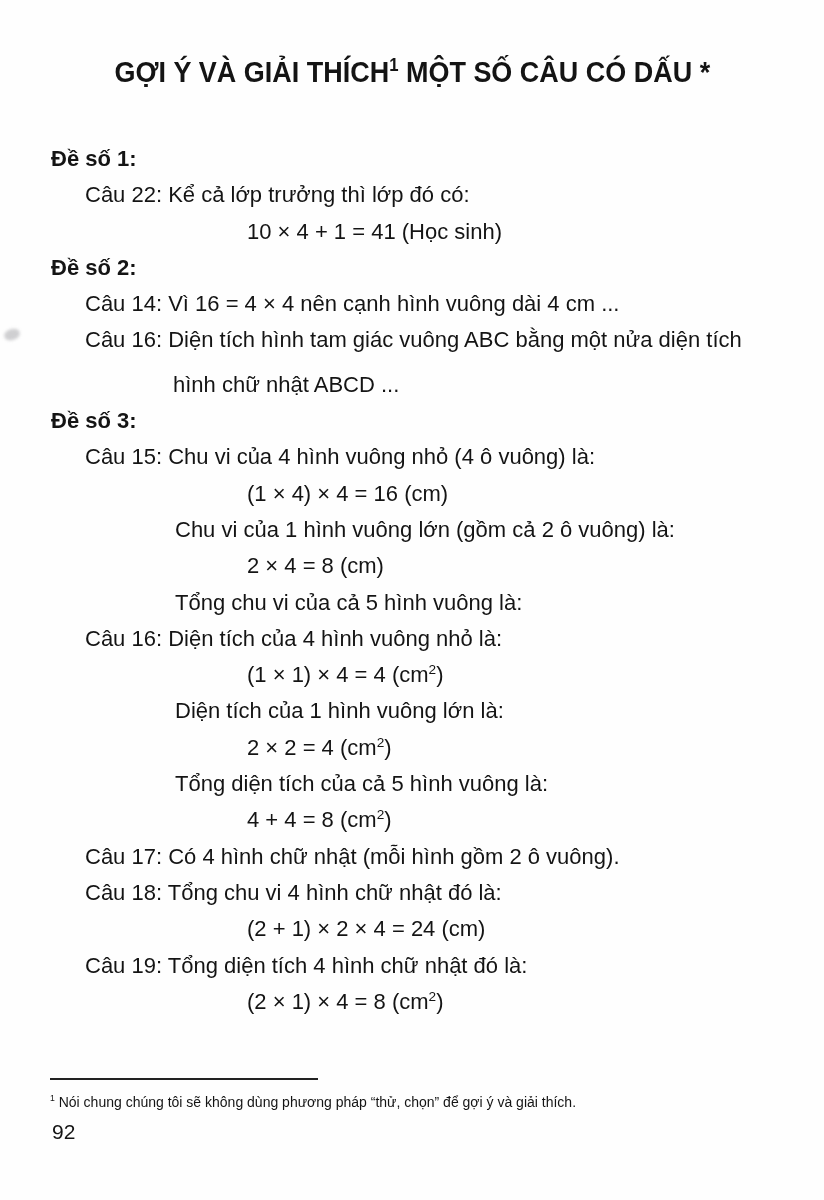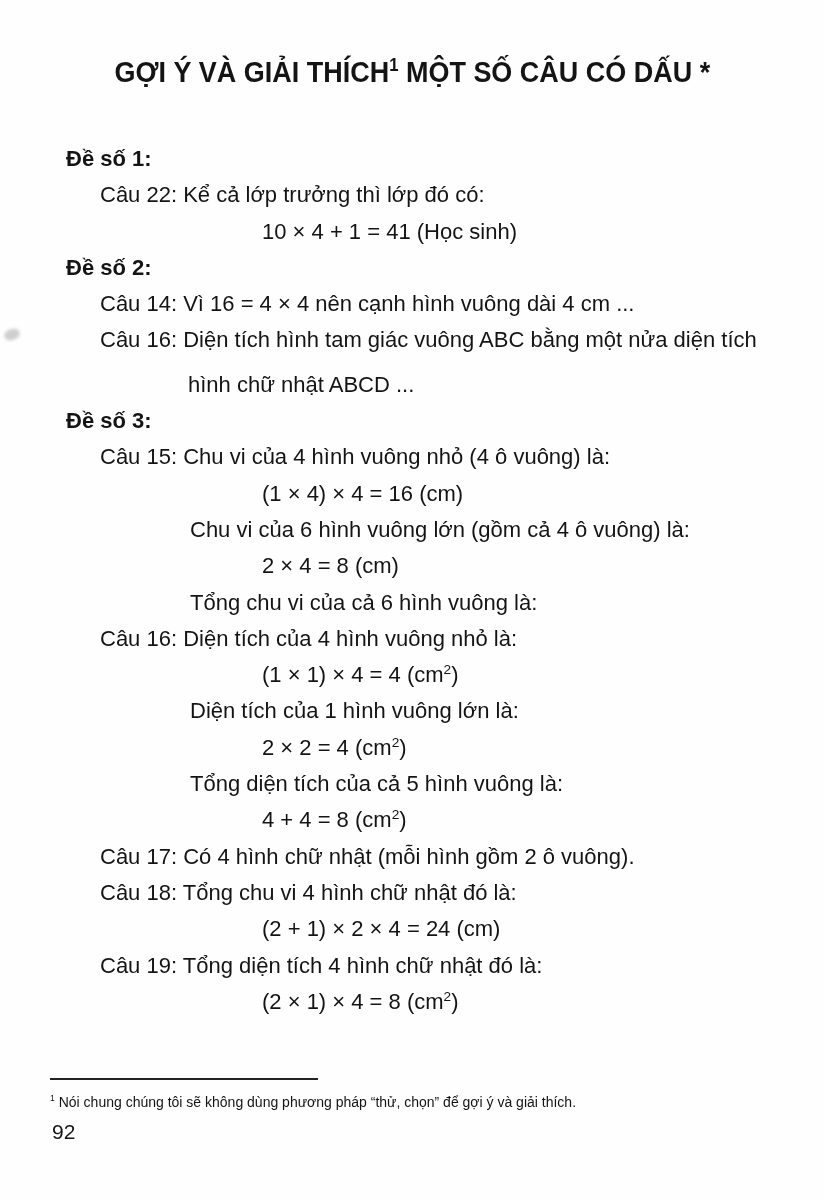--- a/index.html
+++ b/index.html
@@ -30,21 +30,20 @@
   .title .squeeze {
     display: inline-block;
     transform: scaleX(0.93);
     transform-origin: center;
   }
   .doc-body {
     position: absolute;
     top: 141px;
     left: 0;
     right: 0;
-    padding-left: 15px;
   }
   .line {
     height: 36.3px;
     line-height: 36.3px;
     font-size: 22px;
     white-space: pre;
   }
   .line.heading {
     padding-left: 51px;
     font-weight: bold;
@@ -108,23 +107,23 @@
       <div class="line heading">Đề số 1:</div>
       <div class="line question">Câu 22: Kể cả lớp trưởng thì lớp đó có:</div>
       <div class="line formula">10 × 4 + 1 = 41 (Học sinh)</div>
       <div class="line heading">Đề số 2:</div>
       <div class="line question">Câu 14: Vì 16 = 4 × 4 nên cạnh hình vuông dài 4 cm ...</div>
       <div class="line question">Câu 16: Diện tích hình tam giác vuông ABC bằng một nửa diện tích</div>
       <div class="line continuation">hình chữ nhật ABCD ...</div>
       <div class="line heading">Đề số 3:</div>
       <div class="line question">Câu 15: Chu vi của 4 hình vuông nhỏ (4 ô vuông) là:</div>
       <div class="line formula">(1 × 4) × 4 = 16 (cm)</div>
-      <div class="line subline">Chu vi của 6 hình vuông lớn (gồm cả 4 ô vuông) là:</div>
+      <div class="line subline">Chu vi của 1 hình vuông lớn (gồm cả 2 ô vuông) là:</div>
       <div class="line formula">2 × 4 = 8 (cm)</div>
-      <div class="line subline">Tổng chu vi của cả 6 hình vuông là:</div>
+      <div class="line subline">Tổng chu vi của cả 5 hình vuông là:</div>
       <div class="line question">Câu 16: Diện tích của 4 hình vuông nhỏ là:</div>
       <div class="line formula">(1 × 1) × 4 = 4 (cm<sup>2</sup>)</div>
       <div class="line subline">Diện tích của 1 hình vuông lớn là:</div>
       <div class="line formula">2 × 2 = 4 (cm<sup>2</sup>)</div>
       <div class="line subline">Tổng diện tích của cả 5 hình vuông là:</div>
       <div class="line formula">4 + 4 = 8 (cm<sup>2</sup>)</div>
       <div class="line question">Câu 17: Có 4 hình chữ nhật (mỗi hình gồm 2 ô vuông).</div>
       <div class="line question">Câu 18: Tổng chu vi 4 hình chữ nhật đó là:</div>
       <div class="line formula">(2 + 1) × 2 × 4 = 24 (cm)</div>
       <div class="line question">Câu 19: Tổng diện tích 4 hình chữ nhật đó là:</div>

